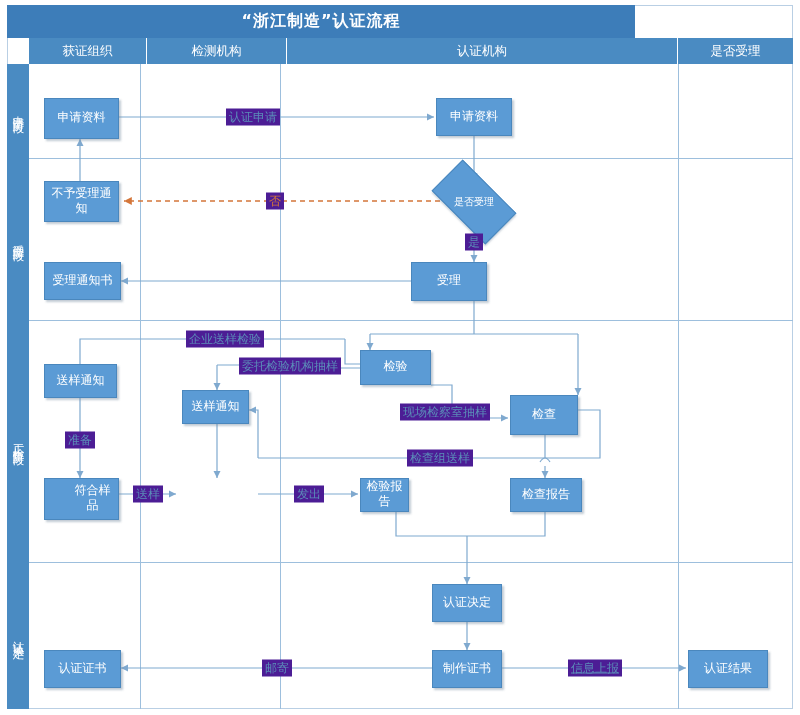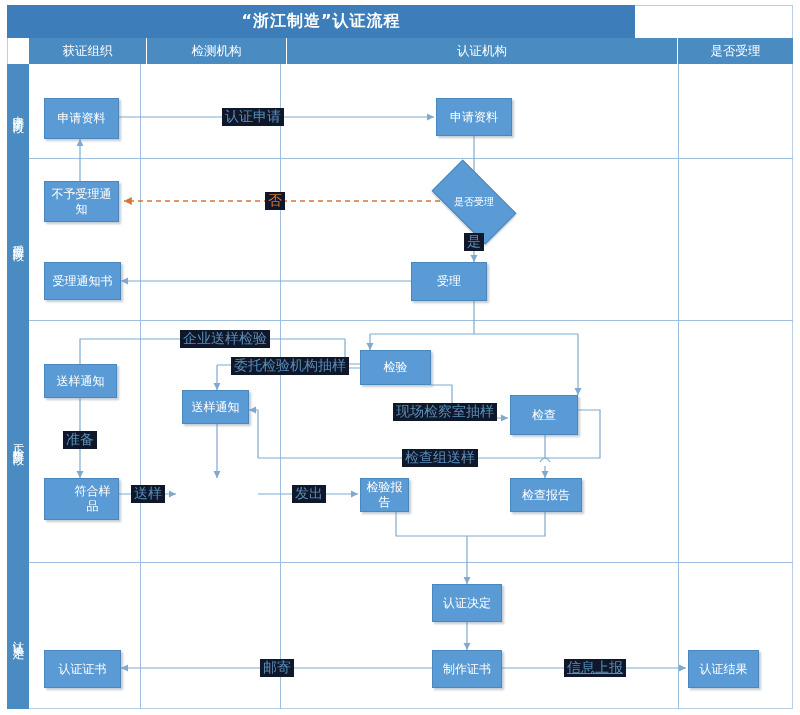--- a/index.html
+++ b/index.html
@@ -26,31 +26,31 @@
     writing-mode:vertical-rl;text-orientation:upright;white-space:nowrap;}
 
   
   .vsep{position:absolute;background:#9dbfdd;width:1px;}
   .hsep{position:absolute;background:#9dbfdd;height:1px;}
 
   
   .node{position:absolute;background:#5b9bd5;border:1px solid #4a87bd;color:#fff;
     display:flex;align-items:center;justify-content:center;text-align:center;
     font-size:12px;line-height:1.25;box-sizing:border-box;
-    box-shadow:1.5px 1.5px 2px rgba(120,140,160,.45);padding:1px 2px;}
+    box-shadow:1.5px 1.5px 2px rgba(120,140,160,.45);padding:1px 2px;font-family:Liberation Mono, monospace;}
 
   .diamond{position:absolute;display:flex;align-items:center;justify-content:center;}
   .diamond .dshape{position:absolute;inset:0;background:#5b9bd5;border:1px solid #4a87bd;
     transform:rotate(45deg);box-shadow:1.5px 1.5px 2px rgba(120,140,160,.4);}
   .diamond .dtxt{position:relative;color:#fff;font-size:10px;white-space:nowrap;z-index:2;}
 
   
   svg.wires{position:absolute;left:0;top:0;width:800px;height:715px;overflow:visible;}
 
-  .edgelbl{position:absolute;font-size:14px;color:#5b8db8;background:#0f172a;
+  .edgelbl{position:absolute;font-size:12px;color:#5b8db8;background:#4c1d95;
     padding:0 3px;white-space:nowrap;transform:translate(-50%,-50%);}
   .edgelbl.no{color:#d4763a;}
 </style>
 </head>
 <body>
 
 <div id="root">
 
   <div class="frame"></div>
 
@@ -160,21 +160,21 @@
   <div class="node" style="left:360px;top:350px;width:71px;height:35px;">检验</div>
   <div class="node" style="left:510px;top:395px;width:68px;height:40px;">检查</div>
 
   <div class="node" style="left:44px;top:478px;width:75px;height:42px;padding-left:24px;">符合样品</div>
   <div class="node" style="left:360px;top:478px;width:49px;height:34px;">检验报告</div>
   <div class="node" style="left:510px;top:478px;width:72px;height:34px;">检查报告</div>
 
   <div class="node" style="left:432px;top:584px;width:70px;height:38px;">认证决定</div>
   <div class="node" style="left:432px;top:650px;width:70px;height:38px;">制作证书</div>
   <div class="node" style="left:44px;top:650px;width:77px;height:38px;">认证证书</div>
-  <div class="node" style="left:688px;top:650px;width:71px;height:38px;">认证结果</div>
+  <div class="node" style="left:688px;top:650px;width:80px;height:38px;">认证结果</div>
 
   <div class="edgelbl" style="left:253px;top:117px;">认证申请</div>
   <div class="edgelbl no" style="left:275px;top:201px;">否</div>
   <div class="edgelbl" style="left:474px;top:242px;">是</div>
   <div class="edgelbl" style="left:225px;top:339px;">企业送样检验</div>
   <div class="edgelbl" style="left:290px;top:366px;">委托检验机构抽样</div>
   <div class="edgelbl" style="left:445px;top:412px;">现场检察室抽样</div>
   <div class="edgelbl" style="left:440px;top:458px;">检查组送样</div>
   <div class="edgelbl" style="left:80px;top:440px;">准备</div>
   <div class="edgelbl" style="left:148px;top:494px;">送样</div>

